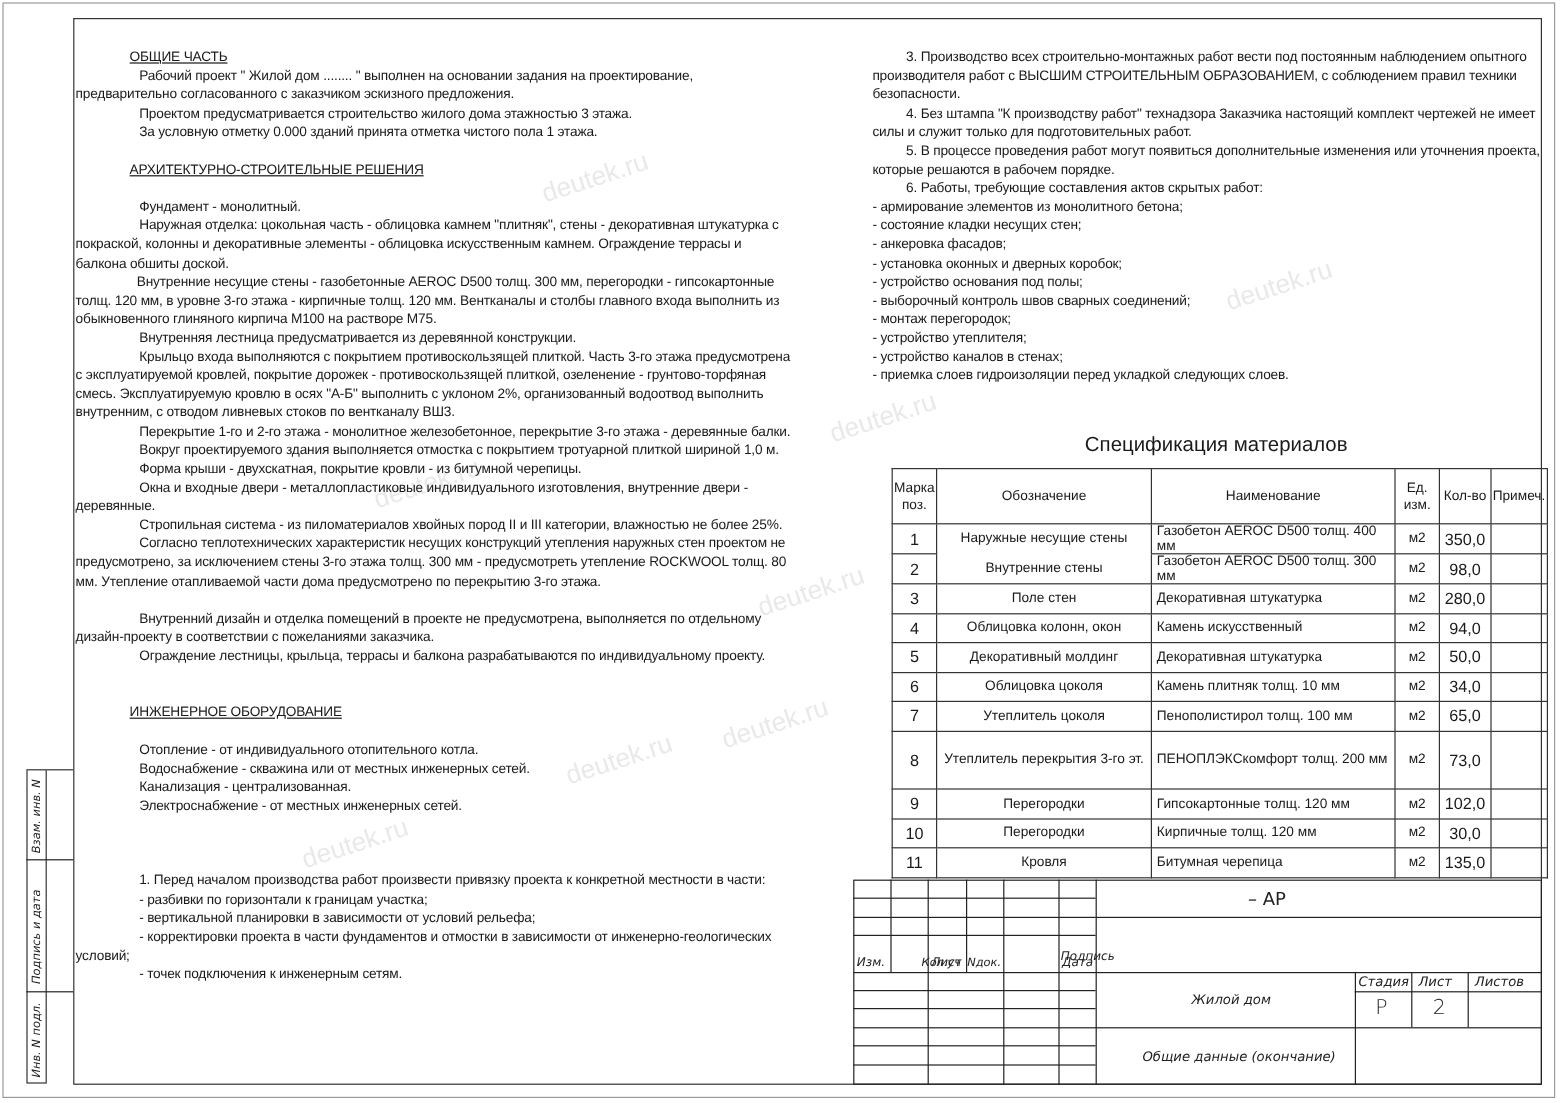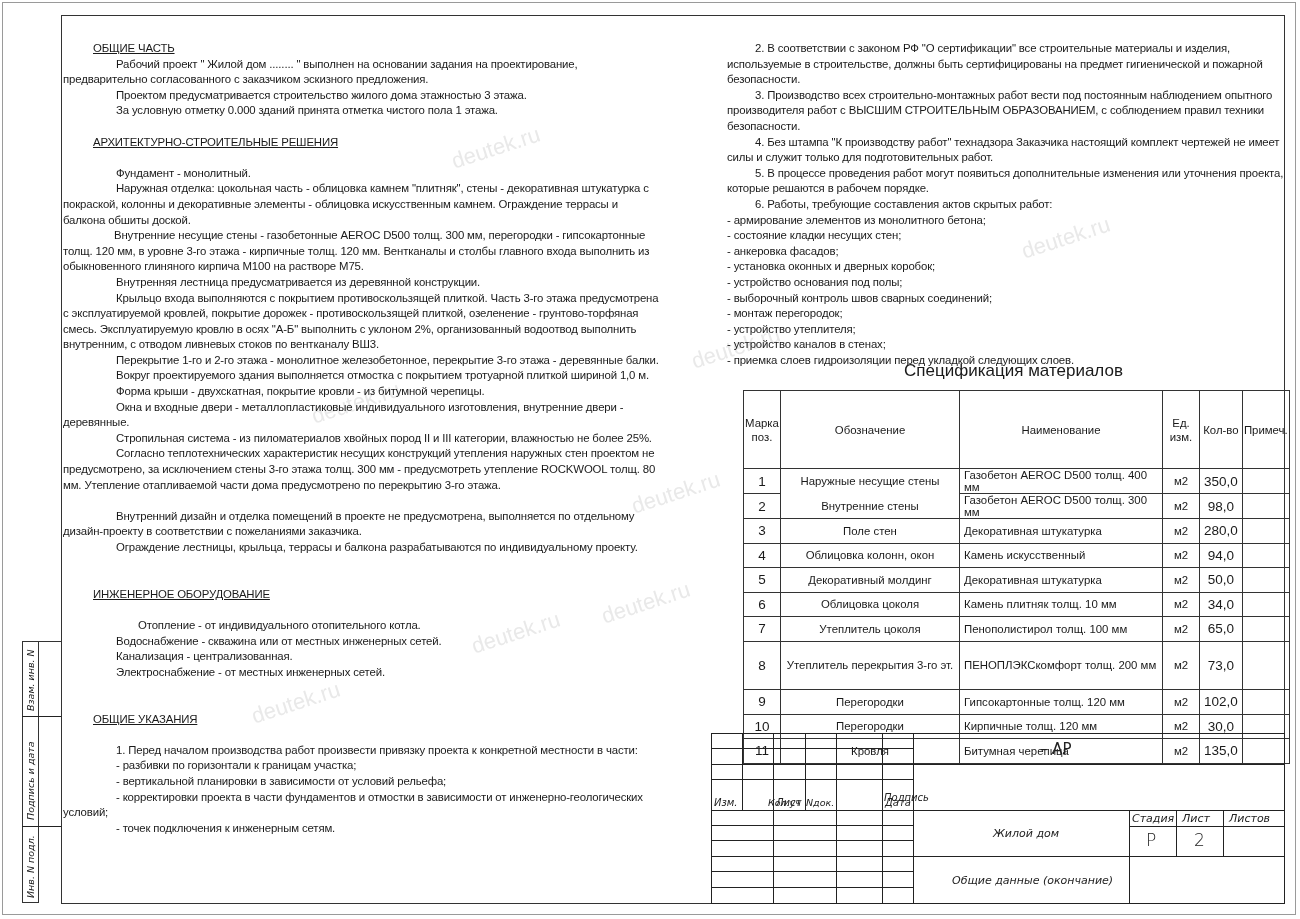--- a/index.html
+++ b/index.html
@@ -6,21 +6,21 @@
   body { width:1300px; height:919px; position:relative; background:#ffffff; overflow:hidden;
          font-family:"Liberation Sans", sans-serif; color:#1a1a1a; }
   .outer { position:absolute; left:2px; top:2px; width:1294px; height:913px; border:1px solid #9a9a9a; box-sizing:border-box; }
   .frame { position:absolute; left:61px; top:15px; width:1224px; height:889px; border:1.5px solid #333; box-sizing:border-box; }
   .wm { position:absolute; color:#e9e9e9; font-size:22px; transform:rotate(-18deg); white-space:nowrap; pointer-events:none; }
 
   .col { position:absolute; font-size:11.4px; line-height:15.6px; letter-spacing:-0.15px; }
   .col p { margin:0; }
   .ind { text-indent:53px; }
   .ind2 { text-indent:28px; }
-  .head { text-decoration:underline; padding-left:30px; }
+  .head { text-decoration:underline; padding-left:45px; }
   .gap { height:15.6px; }
 
   
   .spec-title { position:absolute; left:743px; top:361px; width:541px; text-align:center; font-size:17px; }
   table.spec { position:absolute; left:743px; top:390px; border-collapse:collapse; font-size:11.4px; table-layout:fixed; }
   table.spec td, table.spec th { border:1.3px solid #333; padding:0 4px; height:23.5px; font-weight:normal; }
   table.spec th { height:45px; line-height:14px; text-align:center; }
   .c { text-align:center; }
   .num { font-size:13.5px; text-align:center; }
   .nb { border-bottom:none !important; }
@@ -65,37 +65,35 @@
   <p class="ind">Окна и входные двери - металлопластиковые индивидуального изготовления, внутренние двери - деревянные.</p>
   <p class="ind">Стропильная система - из пиломатериалов хвойных пород II и III категории, влажностью не более 25%.</p>
   <p class="ind">Согласно теплотехнических характеристик несущих конструкций утепления наружных стен проектом не предусмотрено, за исключением стены 3-го этажа толщ. 300 мм - предусмотреть утепление ROCKWOOL толщ. 80 мм. Утепление отапливаемой части дома предусмотрено по перекрытию 3-го этажа.</p>
   <div class="gap"></div>
   <p class="ind">Внутренний дизайн и отделка помещений в проекте не предусмотрена, выполняется по отдельному дизайн-проекту в соответствии с пожеланиями заказчика.</p>
   <p class="ind">Ограждение лестницы, крыльца, террасы и балкона разрабатываются по  индивидуальному проекту.</p>
   <div class="gap"></div>
     <div class="gap"></div>
   <p class="head">ИНЖЕНЕРНОЕ ОБОРУДОВАНИЕ</p>
   <div class="gap"></div>
-  <p style="padding-left:75px">Отопление - от индивидуального отопительного котла.</p>
+  <p style="padding-left:53px">Отопление - от индивидуального отопительного котла.</p>
   <p style="padding-left:53px">Водоснабжение - скважина или от местных инженерных сетей.</p>
   <p style="padding-left:53px">Канализация - централизованная.</p>
   <p style="padding-left:53px">Электроснабжение - от местных инженерных сетей.</p>
   <div class="gap"></div>
     <div class="gap"></div>
-  <p class="head">ОБЩИЕ УКАЗАНИЯ</p>
   <div class="gap"></div>
   <p class="ind">1. Перед началом производства работ произвести привязку проекта к конкретной местности в части:</p>
   <p class="ind">- разбивки по горизонтали к границам участка;</p>
   <p class="ind">- вертикальной планировки в зависимости от условий рельефа;</p>
   <p class="ind">- корректировки проекта в части фундаментов и отмостки в зависимости от инженерно-геологических условий;</p>
   <p class="ind">- точек подключения к инженерным сетям.</p>
 </div>
 
 <div class="col" style="left:727px; top:41px; width:560px;">
-  <p class="ind2">2. В соответствии с законом РФ "О сертификации" все строительные материалы и изделия, используемые в строительстве, должны быть сертифицированы на предмет гигиенической и пожарной безопасности.</p>
   <p class="ind2">3. Производство всех строительно-монтажных работ вести под постоянным наблюдением опытного производителя работ с ВЫСШИМ СТРОИТЕЛЬНЫМ ОБРАЗОВАНИЕМ, с  соблюдением правил техники безопасности.</p>
   <p class="ind2">4. Без штампа "К производству работ" технадзора Заказчика настоящий комплект чертежей не имеет силы и служит только для подготовительных работ.</p>
   <p class="ind2">5. В процессе проведения работ могут появиться дополнительные изменения или уточнения проекта, которые решаются в рабочем порядке.</p>
   <p class="ind2">6. Работы, требующие составления актов скрытых работ:</p>
   <p>- армирование элементов из монолитного бетона;</p>
   <p>- состояние кладки несущих стен;</p>
   <p>- анкеровка фасадов;</p>
   <p>- установка оконных и дверных коробок;</p>
   <p>- устройство основания под полы;</p>
   <p>- выборочный контроль швов сварных соединений;</p>
@@ -114,21 +112,21 @@
     <col style="width:37px">
       <col style="width:39px">
       <col style="width:47px">
   </colgroup>
   <tbody>
       <tr>
     <th style="padding:0 1px;">Марка поз.</th>
     <th>Обозначение</th>
     <th>Наименование</th>
     <th>Ед. изм.</th>
-    <th style="padding:16px 1px;">Кол-во</th>
+    <th style="padding:0 1px;">Кол-во</th>
     <th style="padding:0 1px;">Примеч.</th>
   </tr>
   <tr>
     <td class="num">1</td>
     <td class="c nb">Наружные несущие стены</td>
     <td>Газобетон AEROC D500 толщ. 400 мм</td>
     <td class="c">м2</td>
     <td class="num">350,0</td>
     <td></td>
   </tr>

